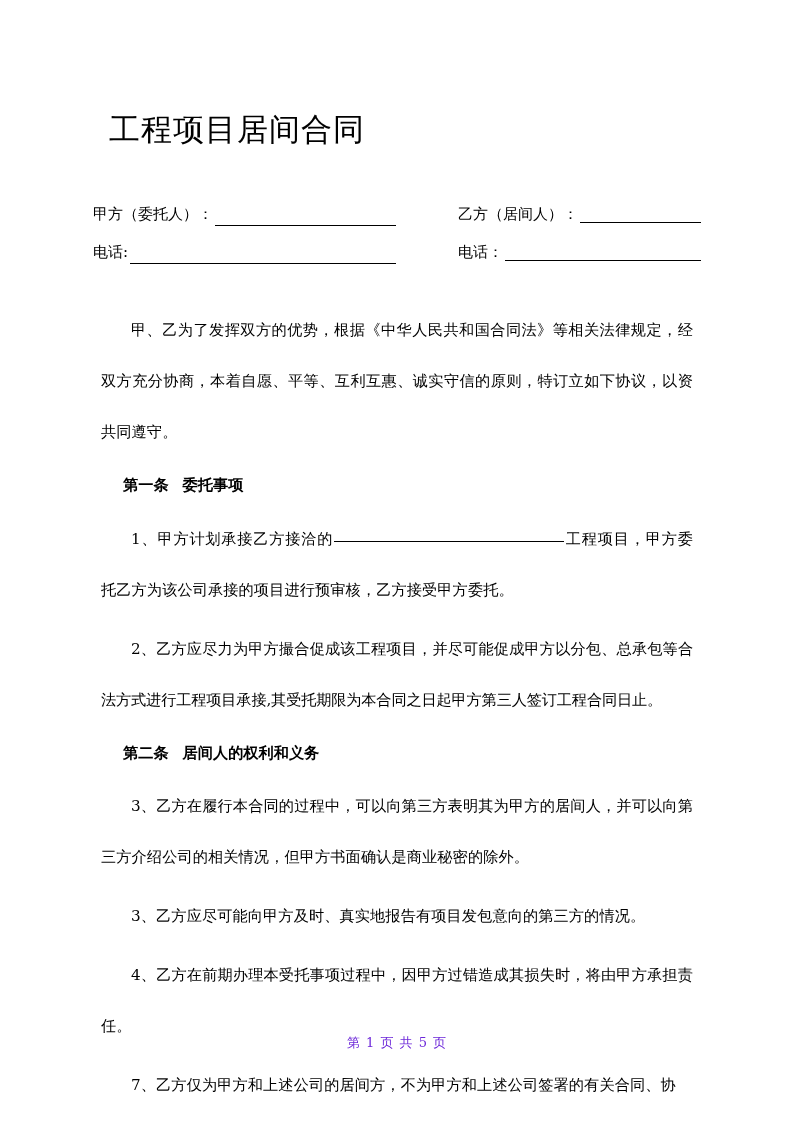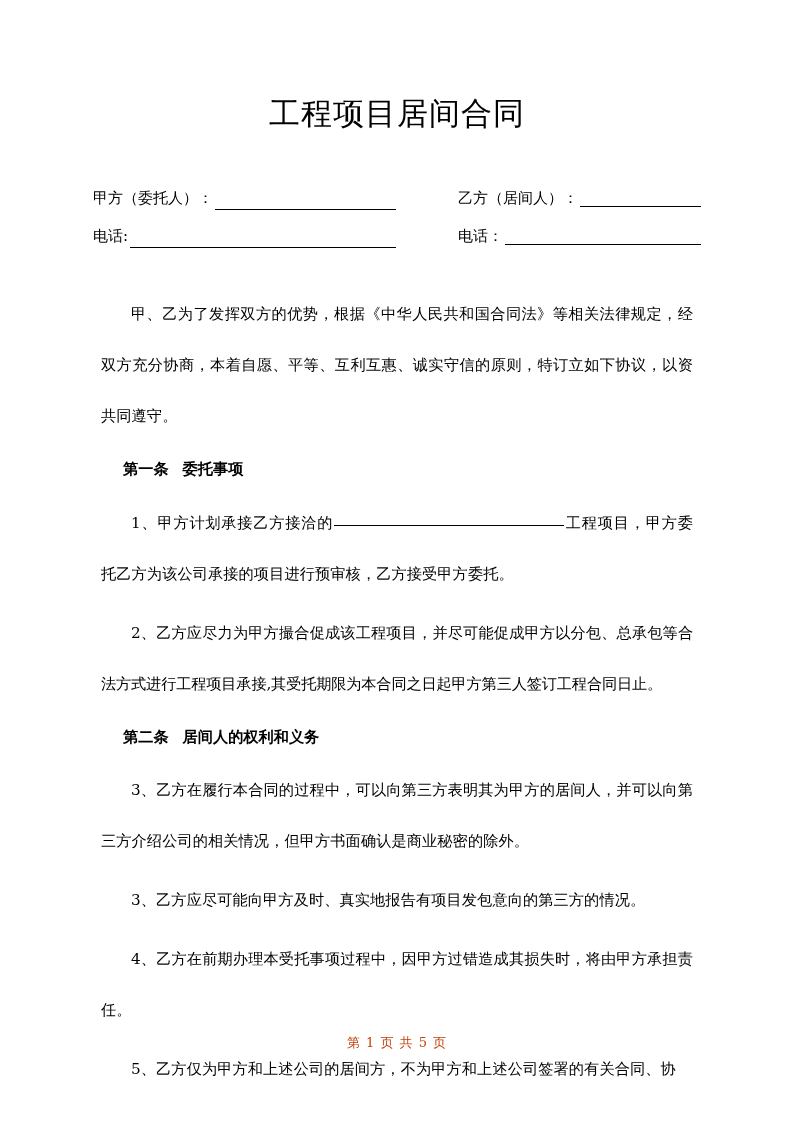--- a/index.html
+++ b/index.html
@@ -23,23 +23,23 @@
   }
   .content {
     position: absolute;
     left: 93px;
     top: 0;
     width: 608px;
   }
 
   
   .doc-title {
-    margin: 0;
+    margin: 16px;
     padding-top: 92px;
-    text-align: center;
+    text-align: left;
     font-family: "DejaVu Serif", "Liberation Serif", serif;
     font-weight: normal;
     font-size: 31px;
     line-height: 42px;
     letter-spacing: 1px;
     color: #000;
   }
 
   
   .field-block {
@@ -104,21 +104,21 @@
   
   .footer {
     position: absolute;
     left: 0;
     right: 0;
     top: 1034px;
     text-align: center;
     font-size: 13px;
     line-height: 18px;
     letter-spacing: 1px;
-    color: #c2410c;
+    color: #6d28d9;
   }
 </style>
 </head>
 <body>
 
 <div class="page">
 
   <div class="content">
 
     <h1 class="doc-title">工程项目居间合同</h1>
@@ -169,19 +169,19 @@
       <span>第二条</span><span class="sp"></span><span>居间人的权利和义务</span>
     </p>
 
     <p class="para">3、乙方在履行本合同的过程中，可以向第三方表明其为甲方的居间人，并可以向第三方介绍公司的相关情况，但甲方书面确认是商业秘密的除外。</p>
 
 
     <p class="para">3、乙方应尽可能向甲方及时、真实地报告有项目发包意向的第三方的情况。</p>
 
     <p class="para">4、乙方在前期办理本受托事项过程中，因甲方过错造成其损失时，将由甲方承担责任。</p>
 
-    <p class="para">5、乙方仅为甲方和上述公司的居间方，不为甲方和上述公司签署的有关合同、协</p>
+    <p class="para">7、乙方仅为甲方和上述公司的居间方，不为甲方和上述公司签署的有关合同、协</p>
 
   </div>
 
   <div class="footer">第 1 页 共 5 页</div>
 
 </div>
 
 </body></html>

